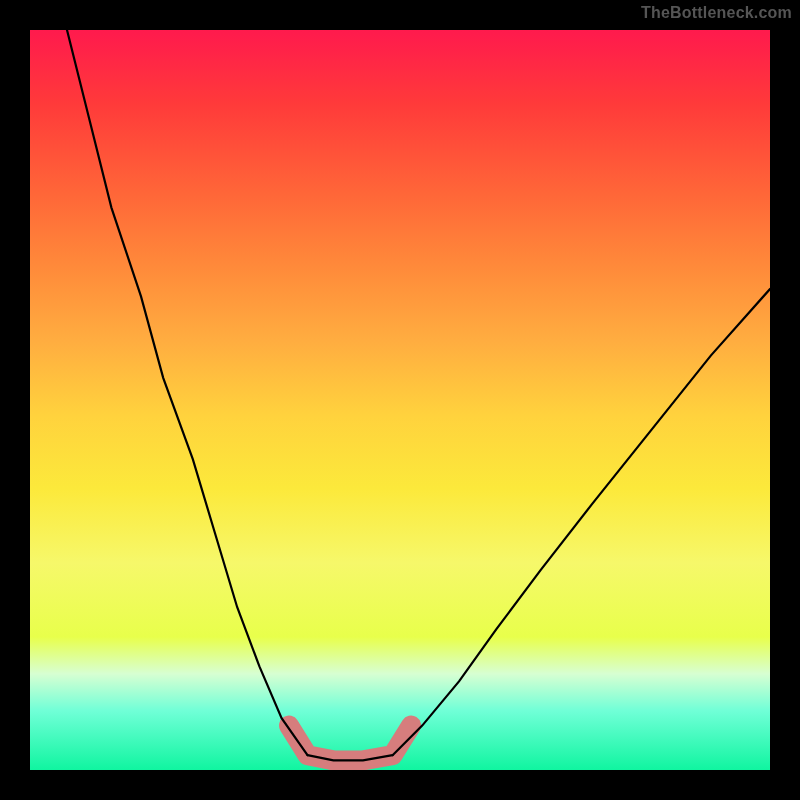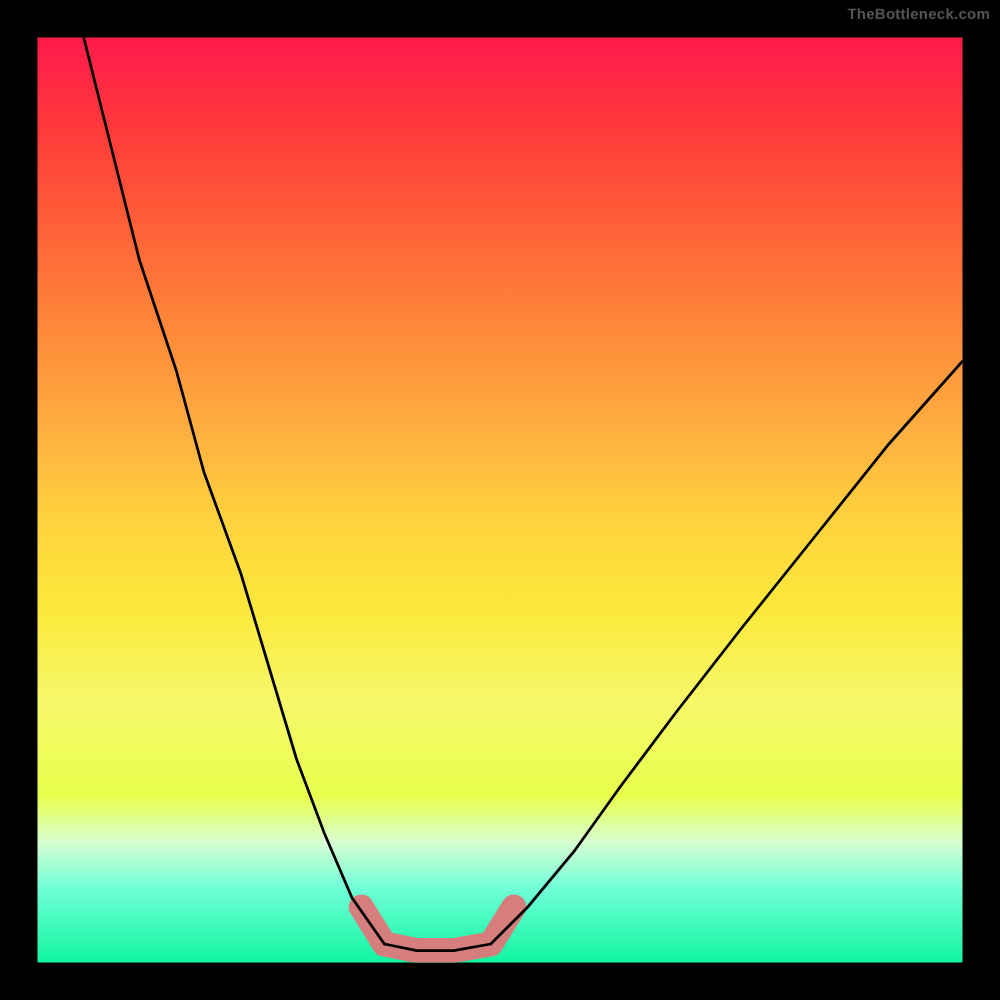--- a/index.html
+++ b/index.html
@@ -37,21 +37,21 @@
       #d7ffd2 87%,
       #70ffd7 92%,
       #10f5a0 100%
     );
   }
   .watermark {
     position: absolute;
     top: 4px;
     right: 8px;
     color: #555;
-    font-size: 12px;
+    font-size: 16px;
     font-weight: 600;
     letter-spacing: 0.2px;
     user-select: none;
   }
   svg.curves {
     position: absolute;
     left: 0; top: 0;
     width: 740px; height: 740px;
     pointer-events: none;
   }

